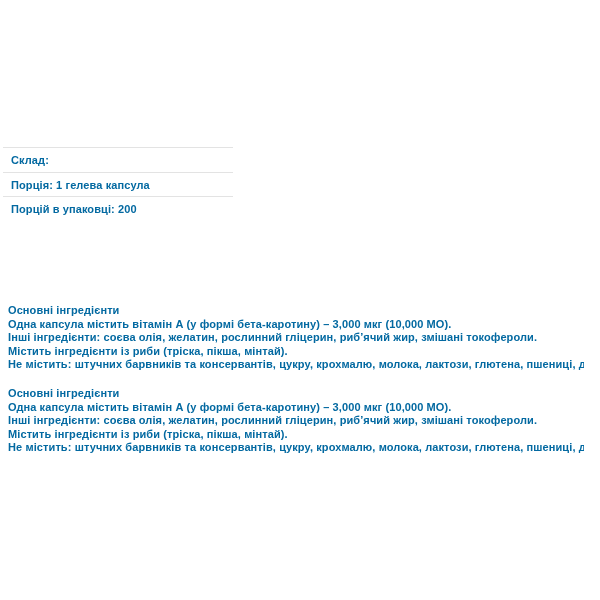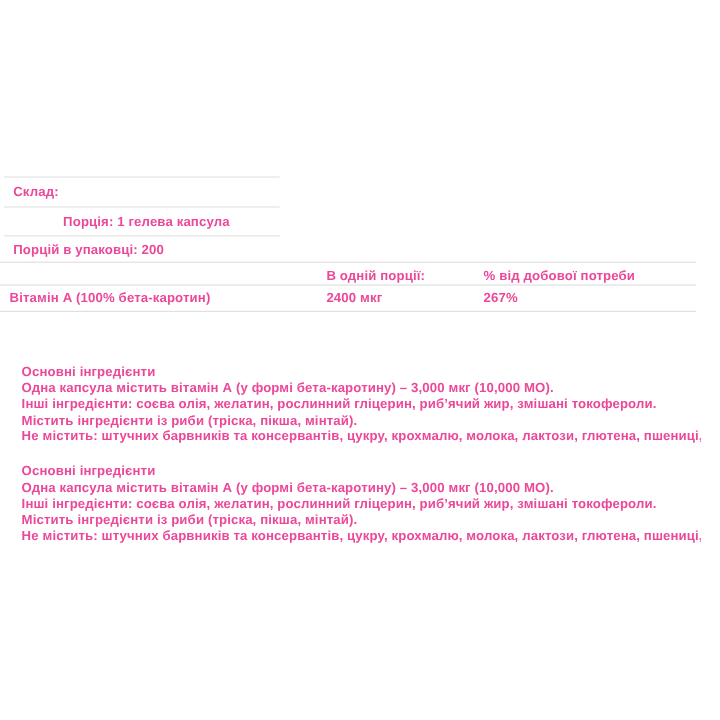--- a/index.html
+++ b/index.html
@@ -6,40 +6,40 @@
     margin: 0;
     padding: 0;
     background: #ffffff;
   }
   .page {
     position: relative;
     width: 584px;
     height: 600px;
     background: #ffffff;
     font-family: "Liberation Sans", sans-serif;
-    color: #ec4899;
+    color: #0369a1;
     overflow: hidden;
   }
   
   .info-section {
     position: absolute;
     left: 3px;
     top: 147px;
     width: 230px;
   }
   .info-row {
     border-top: 1px solid #e3e3e3;
     box-sizing: border-box;
     font-size: 11px;
     font-weight: 700;
     padding: 6px 0 0 8px;
     letter-spacing: 0.1px;
   }
   .info-row-1 { height: 25px; }
-  .info-row-2 { height: 24px; text-align: center; }
+  .info-row-2 { height: 24px; }
   .info-row-3 { height: 22px; }
 
   
   .nutrition-table {
     position: absolute;
     left: 0;
     top: 218px;
     width: 580px;
     border-top: 1px solid #e0e0e0;
     border-bottom: 1px solid #e0e0e0;
@@ -69,45 +69,33 @@
     position: absolute;
     left: 8px;
     width: 586px;
     font-size: 11px;
     font-weight: 700;
     line-height: 13.5px;
     letter-spacing: 0.1px;
   }
   .block-1 { top: 304px; }
   .block-2 { top: 387px; }
-  .ing-line { white-space: nowrap; margin-left: 10px; }
+  .ing-line { white-space: nowrap; }
 </style>
 </head>
 <body>
 
 <div class="page">
 
   <div class="info-section">
     <div class="info-row info-row-1">Склад:</div>
     <div class="info-row info-row-2">Порція: 1 гелева капсула</div>
     <div class="info-row info-row-3">Порцій в упаковці: 200</div>
   </div>
 
-  <div class="nutrition-table">
-    <div class="t-row t-head">
-      <div class="t-cell-name"></div>
-      <div class="t-cell-amount">В одній порції:</div>
-      <div class="t-cell-dv">% від добової потреби</div>
-    </div>
-    <div class="t-row t-body">
-      <div class="t-cell-name">Вітамін А (100% бета-каротин)</div>
-      <div class="t-cell-amount">2400 мкг</div>
-      <div class="t-cell-dv">267%</div>
-    </div>
-  </div>
 
   <div class="ingredients-block block-1">
     <div class="ing-line">Основні інгредієнти</div>
     <div class="ing-line">Одна капсула містить вітамін А (у формі бета-каротину) – 3,000 мкг (10,000 МО).</div>
     <div class="ing-line">Інші інгредієнти: соєва олія, желатин, рослинний гліцерин, риб’ячий жир, змішані токофероли.</div>
     <div class="ing-line">Містить інгредієнти із риби (тріска, пікша, мінтай).</div>
     <div class="ing-line">Не містить: штучних барвників та консервантів, цукру, крохмалю, молока, лактози, глютена, пшениці, дріжджів, натрію.</div>
   </div>
 
   <div class="ingredients-block block-2">

